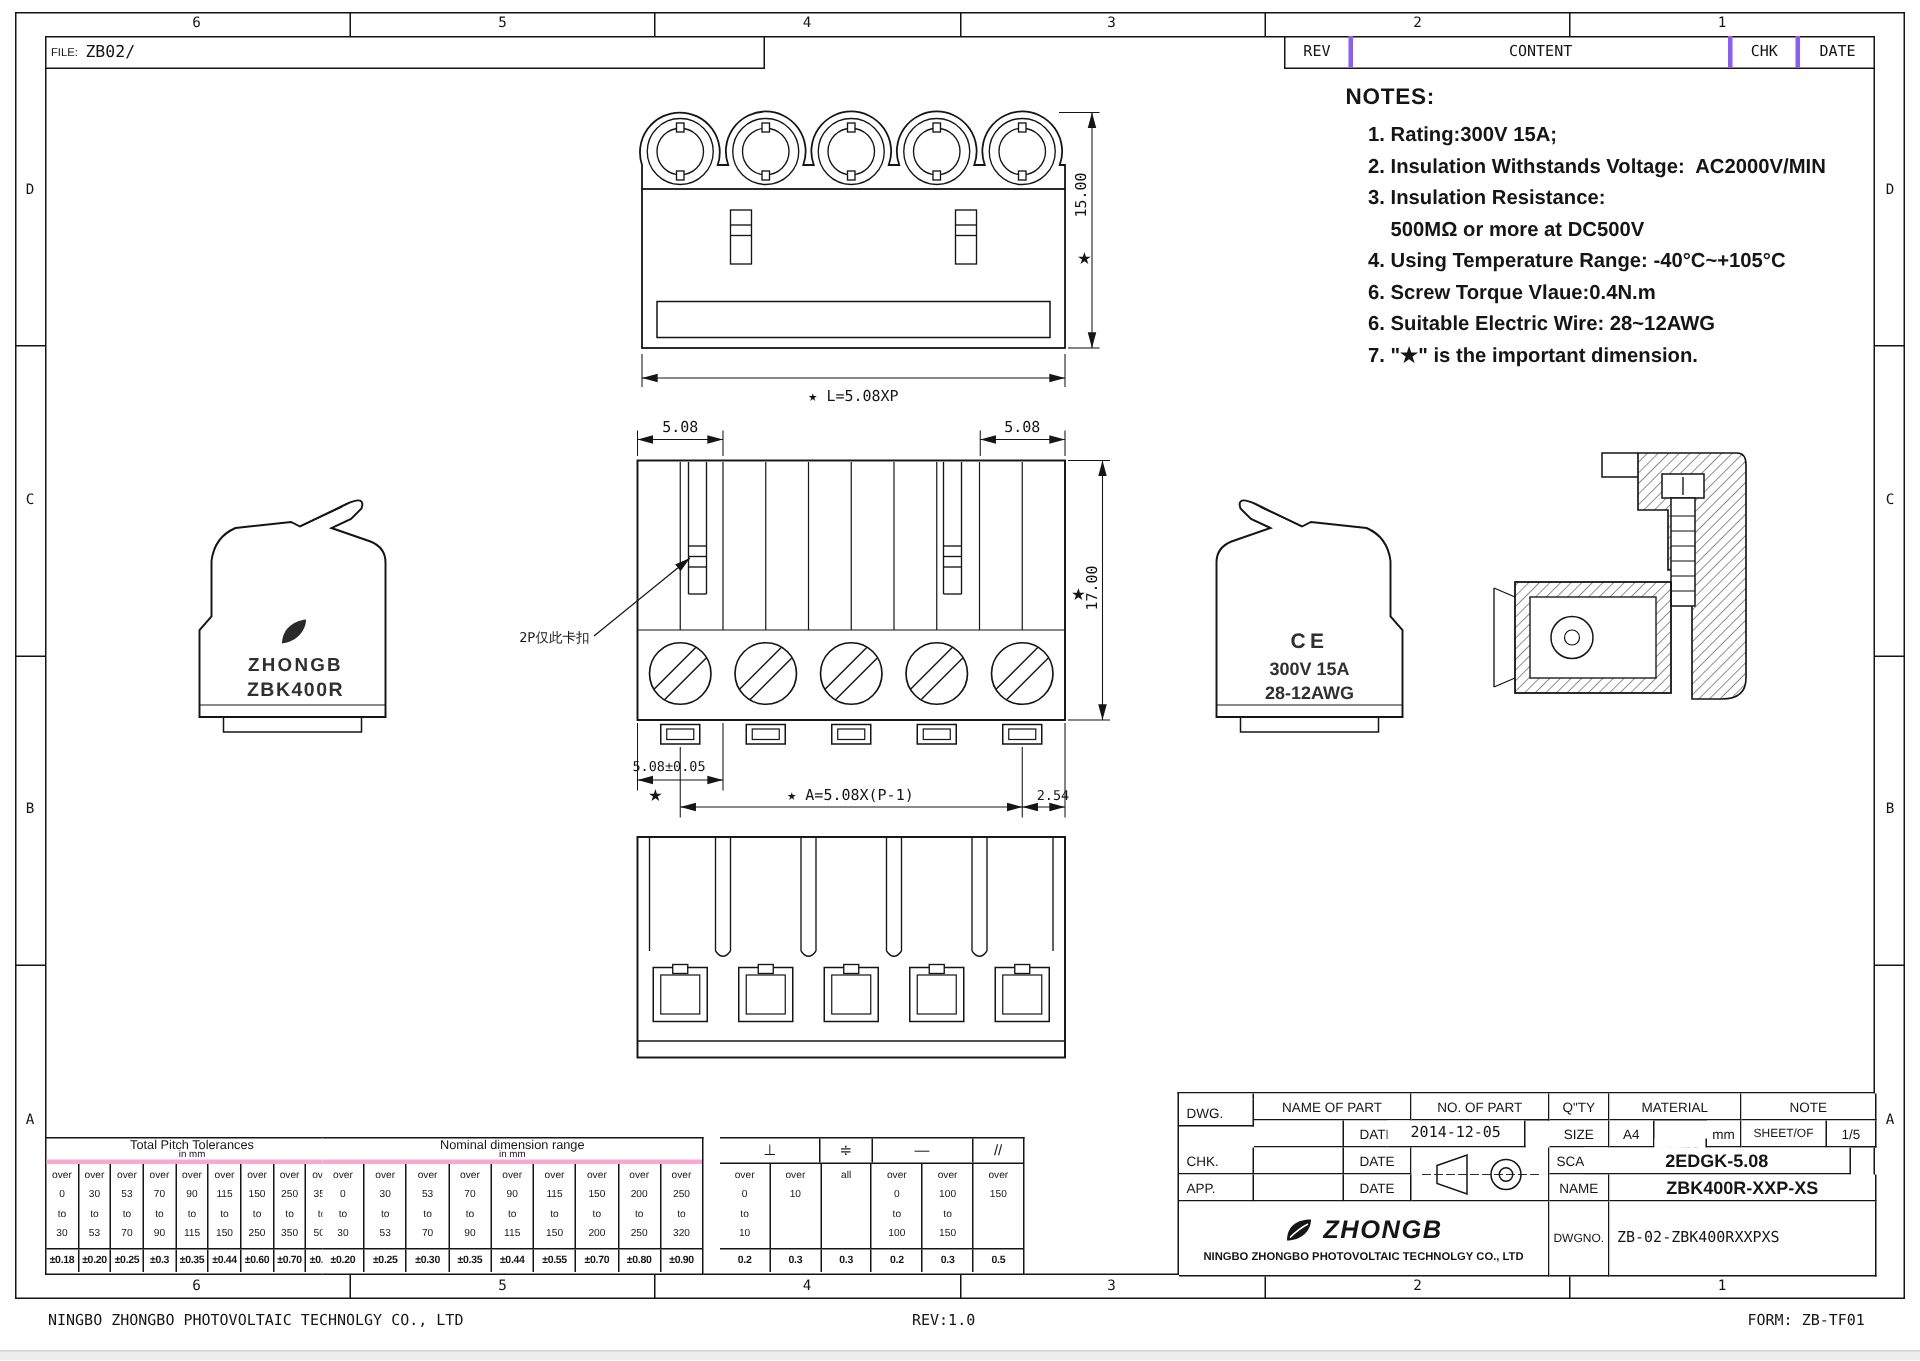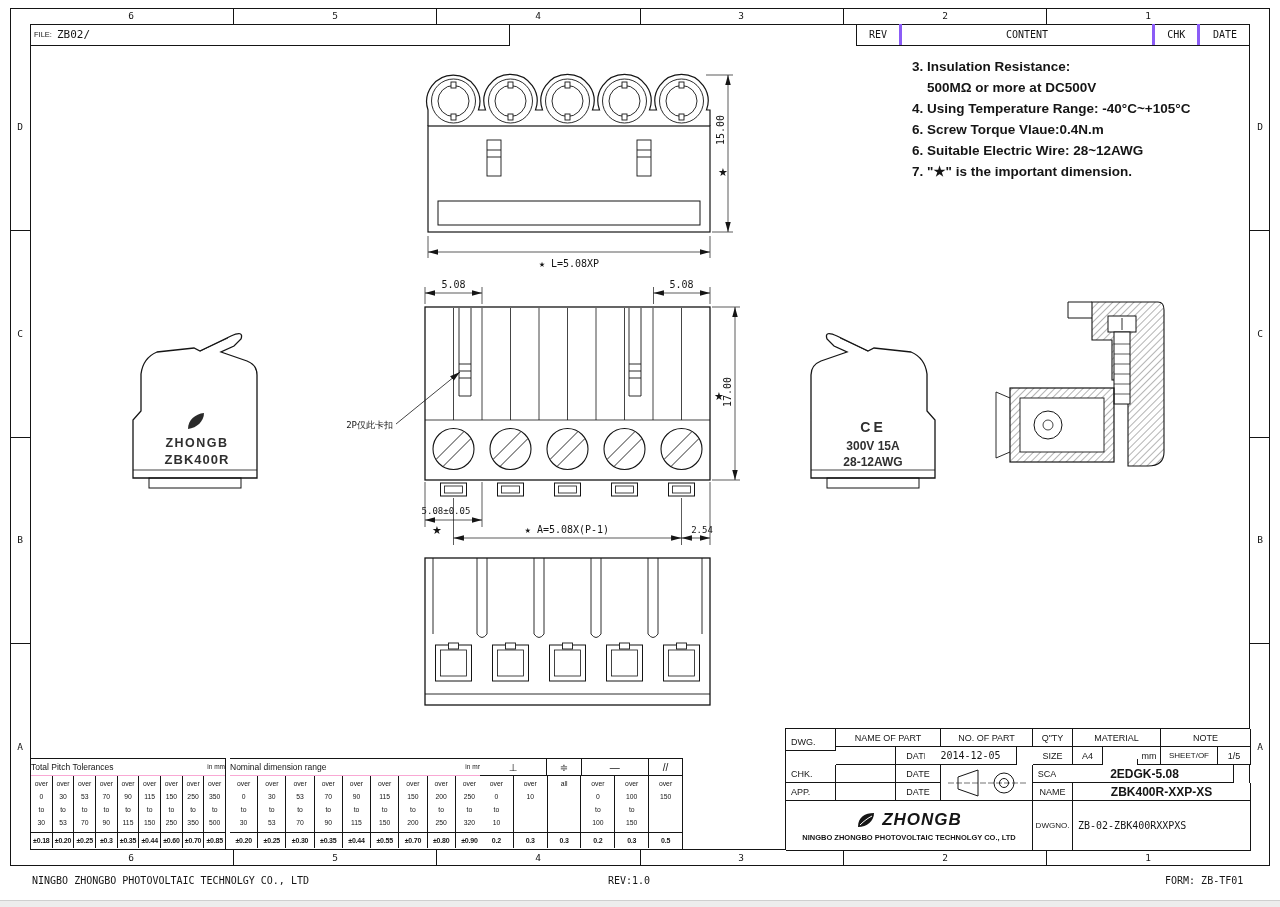--- a/index.html
+++ b/index.html
@@ -16,21 +16,21 @@
   .file-label{font-size:7.5px}
   .file-value{font:11px "DejaVu Sans Mono",monospace}
   .rev-table{left:856px;top:24px;width:394px;height:22px;display:flex;border-left:1.4px solid #151515;border-bottom:1.4px solid #151515;font:10px "DejaVu Sans Mono",monospace}
   .rev-table>div{display:flex;align-items:center;justify-content:center;border-right:3px solid #8b5cf6}
   .rev-table>div:last-child{border-right:none}
   .notes{left:897px;top:56px;width:356px;font-weight:bold}
   .notes-title{font-size:15px;letter-spacing:.5px;margin-bottom:6px}
   .note-item{font-size:13.5px;line-height:21px;padding-left:15px;white-space:pre-wrap}
   
   .tol{position:absolute;border:1.2px solid #151515;background:#fff}
-  .tol .tt{height:17px;border-bottom:1px solid #f9a8d4;display:flex;flex-direction:row;align-items:center;justify-content:space-between;line-height:1}
+  .tol .tt{height:17px;border-bottom:3px solid #f9a8d4;display:flex;flex-direction:column;align-items:center;justify-content:center;line-height:1}
   .tol .tt .t1{font-size:8.5px}
   .tol .tt .t2{font-size:6.5px}
   .tol .cols,.tol .vals{display:flex}
   .tol .cols{height:56px}
   .tol .vals{height:16px;border-top:1px solid #151515}
   .tol .c{flex:1;text-align:center;border-left:1px solid #151515;overflow:hidden}
   .tol .c:first-child{border-left:none}
   .tol .cols .c{font-size:6.8px;line-height:13px;white-space:pre-line;padding-top:1px}
   .tol .vals .c{font-size:7px;line-height:15px;font-weight:bold;letter-spacing:-.2px}
   .tolC .sym{height:17px;border-bottom:1px solid #151515;display:flex}
@@ -360,20 +360,23 @@
   </div>
 
   <div class="abs rev-table">
     <div style="width:45px">REV</div>
     <div style="width:254px">CONTENT</div>
     <div style="width:45px">CHK</div>
     <div style="width:50px">DATE</div>
   </div>
 
   <div class="abs notes">
+    <div class="notes-title">NOTES:</div>
+    <div class="note-item">1. Rating:300V 15A;</div>
+    <div class="note-item">2. Insulation Withstands Voltage:  AC2000V/MIN</div>
     <div class="note-item">3. Insulation Resistance:</div>
     <div class="note-item">    500MΩ or more at DC500V</div>
     <div class="note-item">4. Using Temperature Range: -40°C~+105°C</div>
     <div class="note-item">6. Screw Torque Vlaue:0.4N.m</div>
     <div class="note-item">6. Suitable Electric Wire: 28~12AWG</div>
     <div class="note-item">7. "★" is the important dimension.</div>
   </div>
 
   <div class="tol" style="left:30px;top:758px;width:196px;height:92px">
     <div class="tt">
@@ -424,21 +427,21 @@
       <div class="c">±0.25</div>
       <div class="c">±0.3</div>
       <div class="c">±0.35</div>
       <div class="c">±0.44</div>
       <div class="c">±0.60</div>
       <div class="c">±0.70</div>
       <div class="c">±0.85</div>
     </div>
   </div>
 
-  <div class="tol" style="left:230px;top:758px;width:254px;height:92px;border-left:none">
+  <div class="tol" style="left:215px;top:758px;width:254px;height:92px;border-left:none">
     <div class="tt">
       <div class="t1">Nominal dimension range</div>
       <div class="t2">in mm</div>
     </div>
     <div class="cols">
       <div class="c">over
 0
 to
 30</div>
       <div class="c">over

